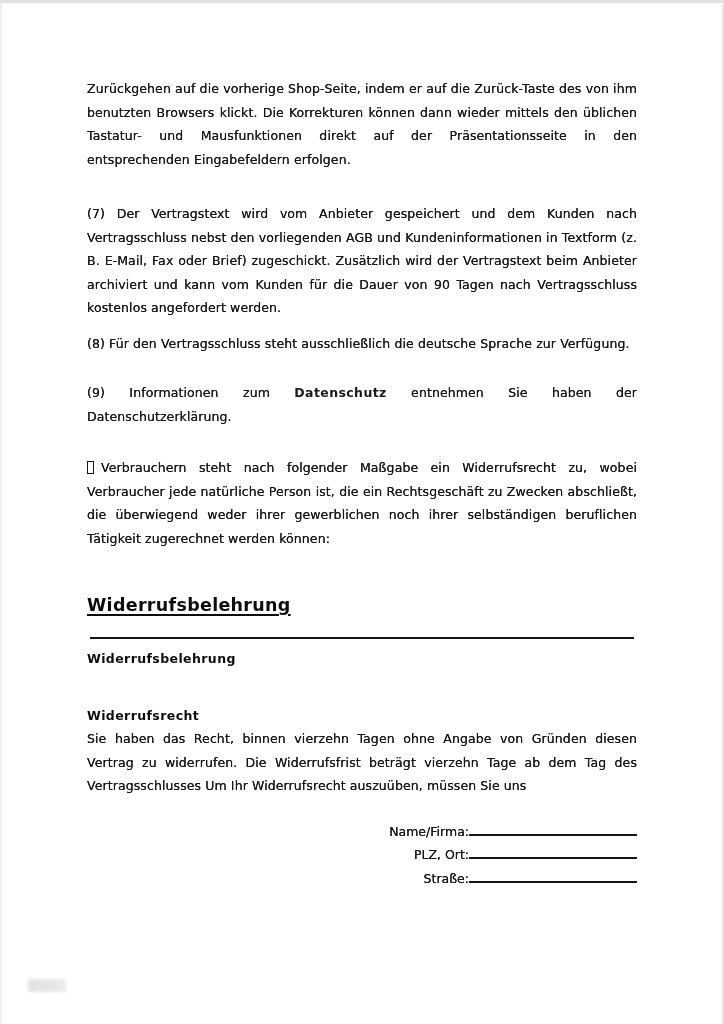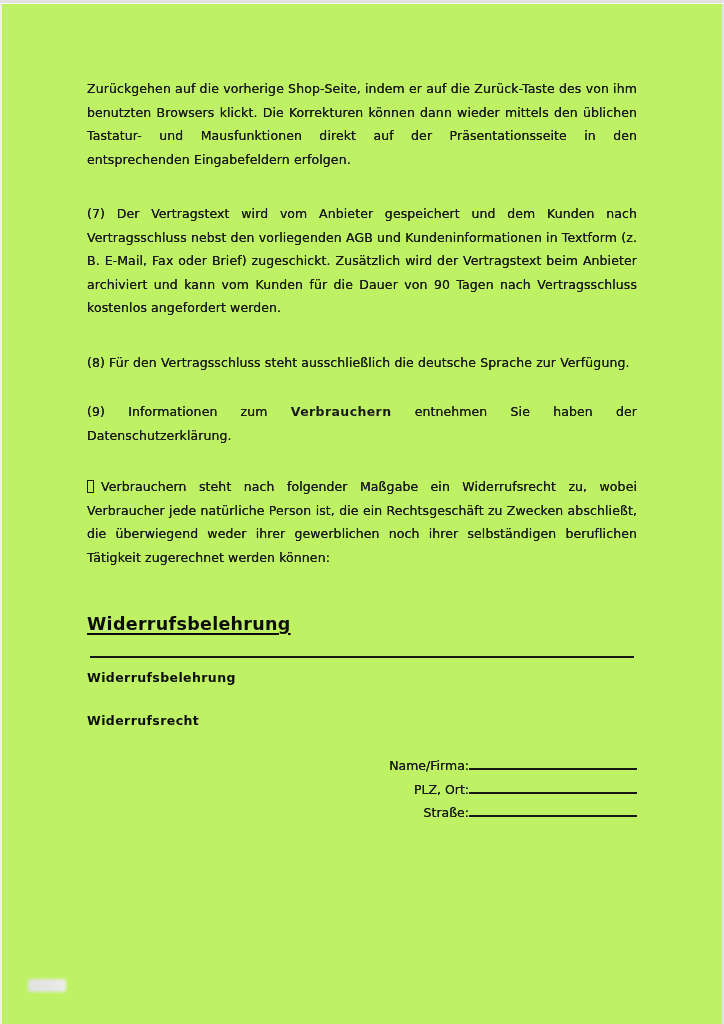--- a/index.html
+++ b/index.html
@@ -13,21 +13,21 @@
     font-family: "DejaVu Sans", "Liberation Sans", sans-serif;
     color: #1b1b1b;
     overflow: hidden;
     position: relative;
   }
   .page-frame {
     position: absolute;
     inset: 0;
     width: 724px;
     height: 1024px;
-    background: #bef264;
+    background: #ffffff;
     border-top: 3px solid #e2e2e2;
     box-shadow: inset 0 1px 0 #f7f7f7, inset -2px 0 0 #e4e4e4, inset 2px 0 0 #efefef;
     box-sizing: border-box;
   }
   .content {
     position: absolute;
     left: 87px;
     top: 0;
     width: 550px;
   }
@@ -38,21 +38,21 @@
   .body-text {
     font-size: 12.5px;
     line-height: 23.5px;
     text-align: justify;
     color: #191919;
     text-shadow: 0 0 0.5px #191919;
     letter-spacing: 0.1px;
   }
   .p-shop      { margin-top: 74px; }
   .p-seven     { margin-top: 31px; }
-  .p-eight     { margin-top: 31px; }
+  .p-eight     { margin-top: 12px; }
   .p-nine      { margin-top: 26px; }
   .p-consumer  { margin-top: 28px; }
   .bold-inline {
     font-weight: bold;
     text-shadow: none;
     letter-spacing: 0.4px;
   }
   .box-glyph {
     display: inline-block;
     width: 7px;
@@ -81,21 +81,21 @@
   }
   .sub-heading {
     margin-top: 8px;
     font-size: 12.5px;
     line-height: 23.5px;
     font-weight: bold;
     color: #0d0d0d;
     letter-spacing: 0.4px;
   }
   .section-title {
-    margin-top: 19px;
+    margin-top: 33px;
     font-size: 12.5px;
     line-height: 23.5px;
     font-weight: bold;
     color: #0d0d0d;
     letter-spacing: 0.4px;
   }
   .section-body { margin-top: 0; }
   .fields {
     margin-top: 22px;
   }
@@ -135,32 +135,33 @@
 
 <div class="page-frame">
   <div class="content">
 
     <p class="body-text p-shop">Zurückgehen auf die vorherige Shop-Seite, indem er auf die Zurück-Taste des von ihm benutzten Browsers klickt. Die Korrekturen können dann wieder mittels den üblichen Tastatur- und Mausfunktionen direkt auf der Präsentationsseite in den entsprechenden Eingabefeldern erfolgen.</p>
 
     <p class="body-text p-seven">(7) Der Vertragstext wird vom Anbieter gespeichert und dem Kunden nach Vertragsschluss nebst den vorliegenden AGB und Kundeninformationen in Textform (z. B. E-Mail, Fax oder Brief) zugeschickt. Zusätzlich wird der Vertragstext beim Anbieter archiviert und kann vom Kunden für die Dauer von 90 Tagen nach Vertragsschluss kostenlos angefordert werden.</p>
 
     <p class="body-text p-eight">(8) Für den Vertragsschluss steht ausschließlich die deutsche Sprache zur Verfügung.</p>
 
-    <p class="body-text p-nine"><span>(9) Informationen zum </span><span class="bold-inline">Verbrauchern</span><span> entnehmen Sie haben der Datenschutzerklärung.</span></p>
+    <p class="body-text p-nine"><span>(9) Informationen zum </span><span class="bold-inline">Datenschutz</span><span> entnehmen Sie haben der Datenschutzerklärung.</span></p>
 
     <p class="body-text p-consumer"><span class="box-glyph"></span><span>Verbrauchern steht nach folgender Maßgabe ein Widerrufsrecht zu, wobei Verbraucher jede natürliche Person ist, die ein Rechtsgeschäft zu Zwecken abschließt, die überwiegend weder ihrer gewerblichen noch ihrer selbständigen beruflichen Tätigkeit zugerechnet werden können:</span></p>
 
     <h1 class="main-heading">Widerrufsbelehrung</h1>
 
     <hr class="separator">
 
     <h2 class="sub-heading">Widerrufsbelehrung</h2>
 
     <h3 class="section-title">Widerrufsrecht</h3>
 
+    <p class="body-text section-body">Sie haben das Recht, binnen vierzehn Tagen ohne Angabe von Gründen diesen Vertrag zu widerrufen. Die Widerrufsfrist beträgt vierzehn Tage ab dem Tag des Vertragsschlusses Um Ihr Widerrufsrecht auszuüben, müssen Sie uns</p>
 
     <div class="fields">
       <div class="field-row">
         <span class="field-label">Name/Firma:</span><span class="field-line"></span>
       </div>
       <div class="field-row">
         <span class="field-label">PLZ, Ort:</span><span class="field-line"></span>
       </div>
       <div class="field-row">
         <span class="field-label">Straße:</span><span class="field-line"></span>

